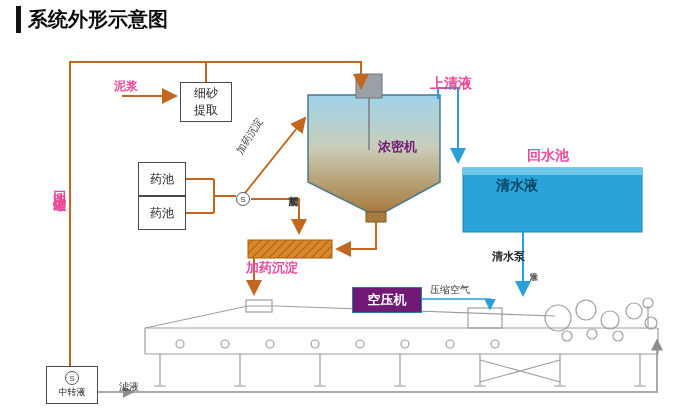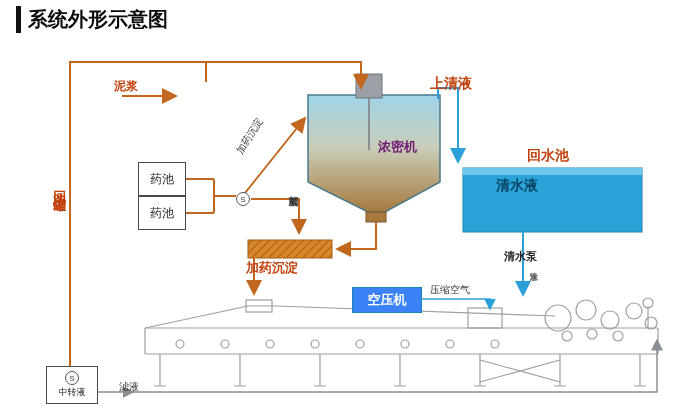--- a/index.html
+++ b/index.html
@@ -1,32 +1,32 @@
 <!DOCTYPE html>
 <html><head>
 <meta charset="utf-8">
 <style>
   html,body{margin:0;padding:0;background:#fff;}
   .stage{position:relative;width:700px;height:411px;background:#ffffff;
          font-family:"Liberation Sans","DejaVu Sans",sans-serif;overflow:hidden;}
-  .lbl{position:absolute;color:#c2410c;white-space:nowrap;line-height:1.1;}
+  .lbl{position:absolute;color:#ec4899;white-space:nowrap;line-height:1.1;}
   .b13{font-size:13px;font-weight:700;}
   .b14{font-size:14px;font-weight:700;}
   .s10{font-size:10px;color:#333;}
-  .s11{font-size:11px;font-weight:700;color:#222;margin-left:12px;}
+  .s11{font-size:11px;font-weight:700;color:#222;}
   .box{position:absolute;border:1.5px solid #4a4a4a;background:#fff;
        display:flex;align-items:center;justify-content:center;text-align:center;
        font-size:12px;color:#222;box-sizing:border-box;}
   .vert{writing-mode:vertical-rl;text-orientation:upright;}
   .title{position:absolute;left:16px;top:6px;font-size:20px;font-weight:700;color:#0a0a0a;
          border-left:5px solid #111;padding-left:7px;}
   .pump{width:14px;height:14px;border:1.3px solid #555;border-radius:50%;background:#fff;
         display:flex;align-items:center;justify-content:center;font-size:8px;color:#444;
         position:absolute;box-sizing:border-box;}
-  .compressor{position:absolute;left:352px;top:287px;width:68px;height:24px;background:#3b82f6;
+  .compressor{position:absolute;left:352px;top:287px;width:68px;height:24px;background:#701a75;
         border:1px solid #1d84b5;color:#fff;font-size:13px;font-weight:700;
         display:flex;align-items:center;justify-content:center;}
   svg{position:absolute;left:0;top:0;}
 </style>
 </head>
 <body>
 
 <div class="stage">
 
   <svg width="700" height="420" viewBox="0 0 700 420">
@@ -116,20 +116,23 @@
     <g stroke="#8a8f94" stroke-width="1.5" fill="none">
       <path d="M98,392 H133" marker-end="url(#mg)"></path>
       <path d="M133,392 H657 V340" marker-end="url(#mg)"></path>
     </g>
   </svg>
 
   <div class="title">系统外形示意图</div>
 
   <div class="lbl" style="left:114px;top:80px;font-size:12px;font-weight:700;">泥浆</div>
 
+  <div class="box" style="left:180px;top:82px;width:52px;height:40px;">
+    <span style="width:28px;white-space:normal;">细砂提取</span>
+  </div>
 
   <div class="lbl b14" style="left:430px;top:76px;">上清液</div>
 
   <div class="lbl b13" style="left:378px;top:140px;color:#701a75;">浓密机</div>
 
   <div class="lbl b14" style="left:527px;top:148px;">回水池</div>
 
   <div class="lbl" style="left:496px;top:178px;font-size:14px;font-weight:700;color:#0a4766;">清水液</div>
 
   <div class="box" style="left:138px;top:162px;width:48px;height:34px;">

